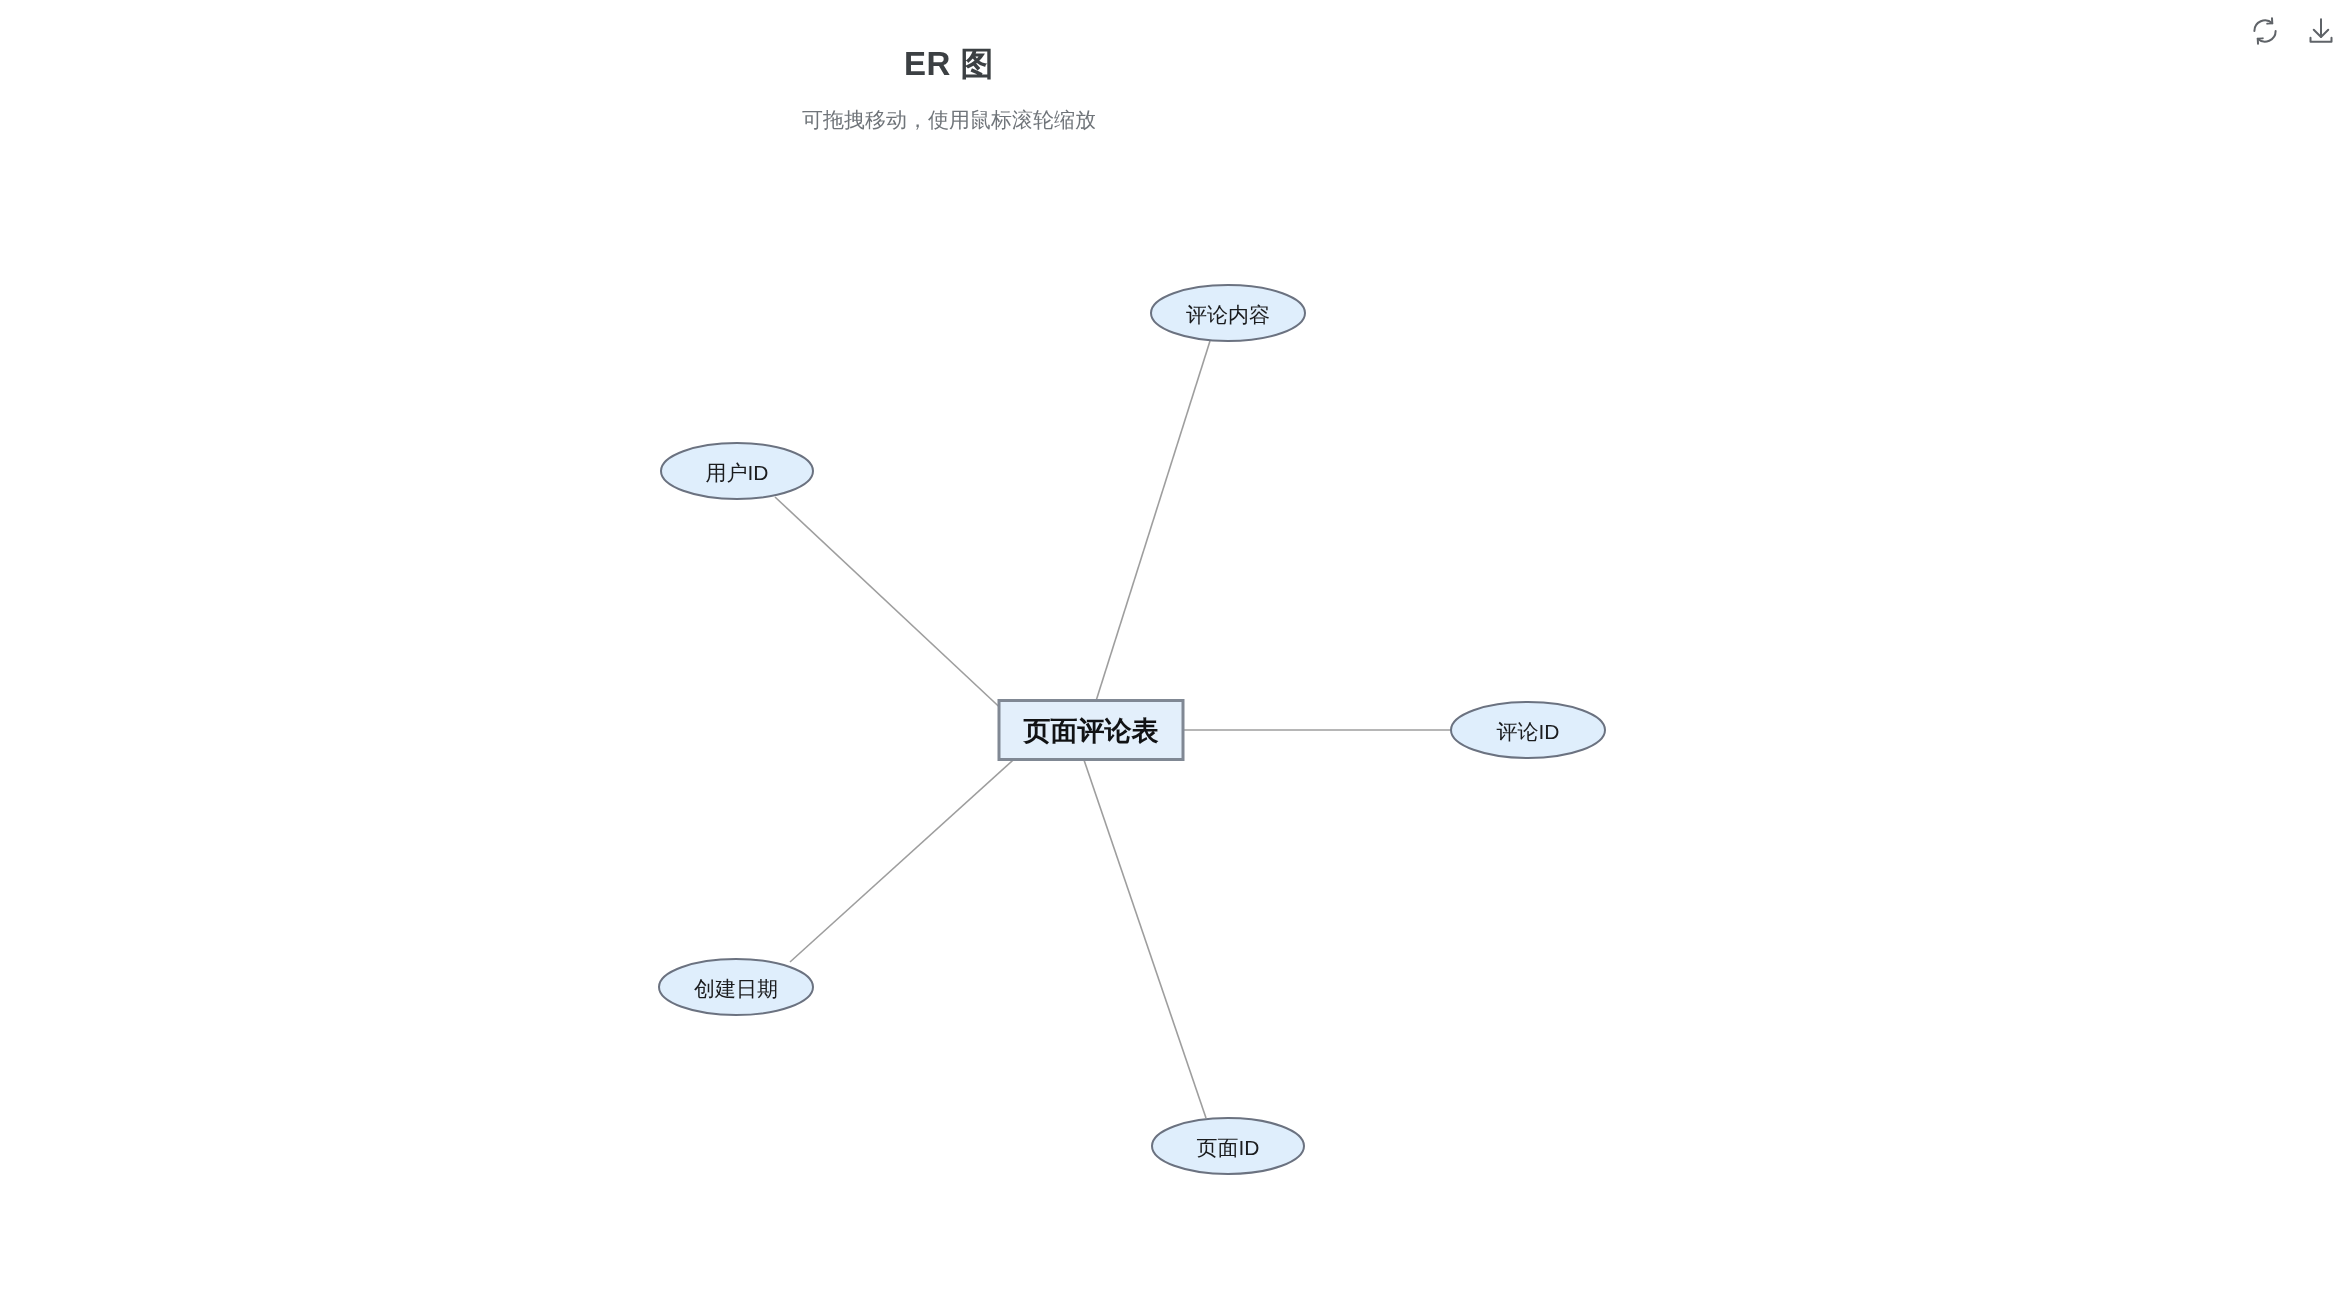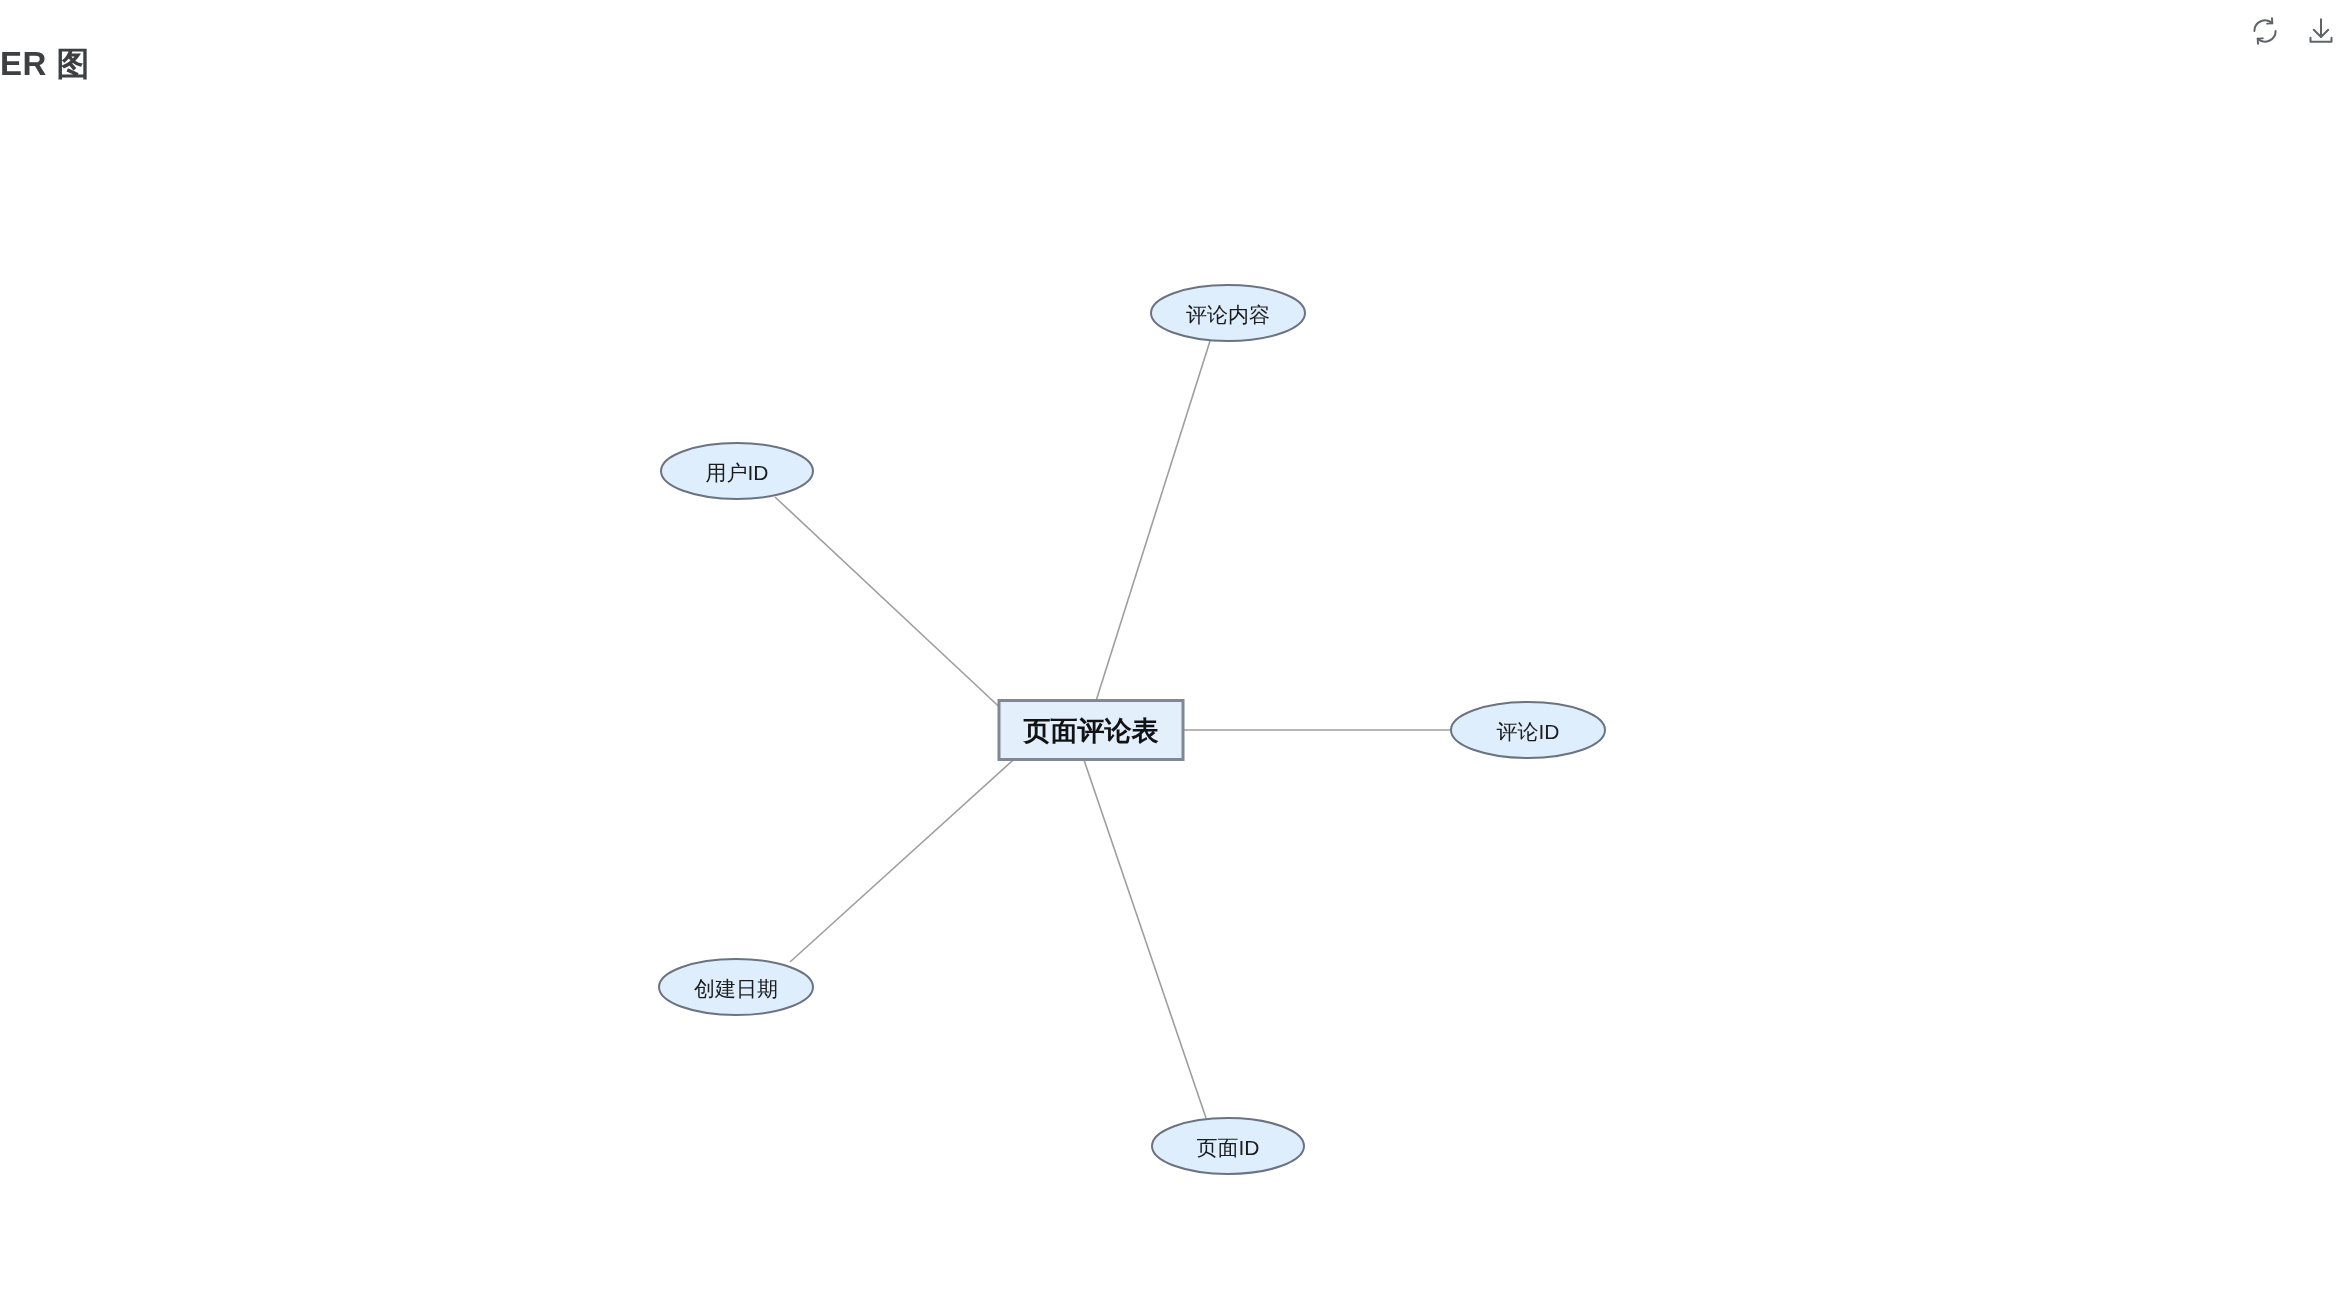--- a/index.html
+++ b/index.html
@@ -37,22 +37,23 @@
     border: none;
     padding: 0;
     color: #5f6368;
   }
   .tool-btn svg { display: block; }
 
   
   #header {
     position: absolute;
     top: 0;
-    left: 0;
+    left: 13px;
     width: 1872px;
+    text-align: center;
     pointer-events: none;
   }
   #page-title {
     margin: 0;
     padding-top: 42px;
     font-size: 33px;
     font-weight: bold;
     color: #3c4043;
     letter-spacing: 0.5px;
   }
@@ -131,20 +132,21 @@
         <line x1="12" y1="2.5" x2="12" y2="16.5"></line>
         <polyline points="6.2,11 12,16.8 17.8,11"></polyline>
         <polyline points="3.6,17.4 3.6,20.6 20.4,20.6 20.4,17.4"></polyline>
       </svg>
     </span>
   </button>
 </div>
 
 <div id="header">
   <h1 id="page-title">ER 图</h1>
+  <p id="page-subtitle">可拖拽移动，使用鼠标滚轮缩放</p>
 </div>
 
 <div id="diagram-canvas">
   <svg id="diagram-svg" width="2352" height="1300">
     <g id="edges-layer">
         <line x1="1096" y1="701" x2="1210" y2="341" class="edge-line"></line>
         <line x1="1009" y1="716" x2="775" y2="497" class="edge-line"></line>
         <line x1="1183" y1="730" x2="1452" y2="730" class="edge-line"></line>
         <line x1="1022" y1="752" x2="790" y2="962" class="edge-line"></line>
         <line x1="1084" y1="760" x2="1206" y2="1118" class="edge-line"></line>

